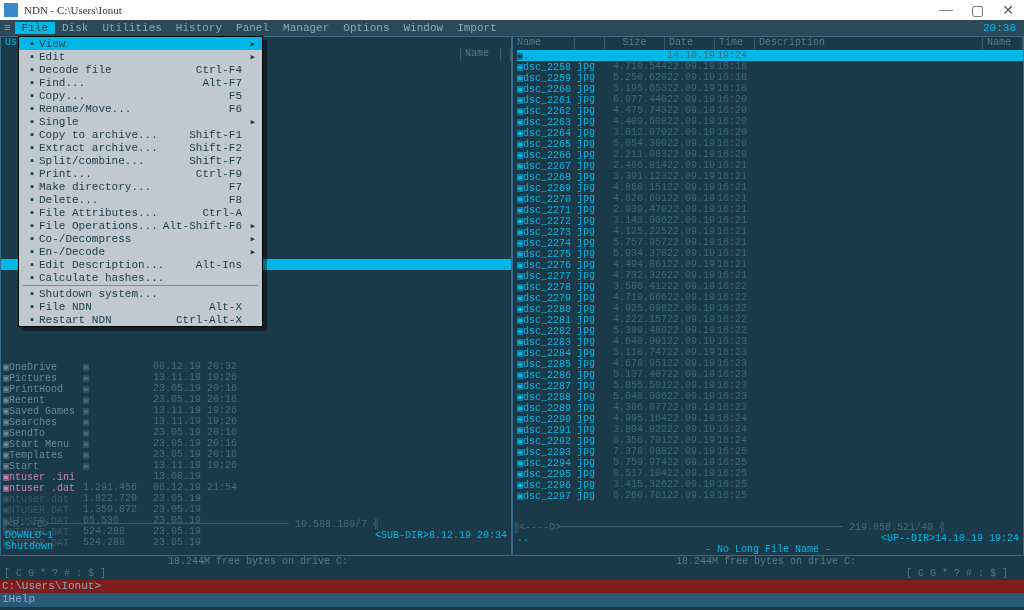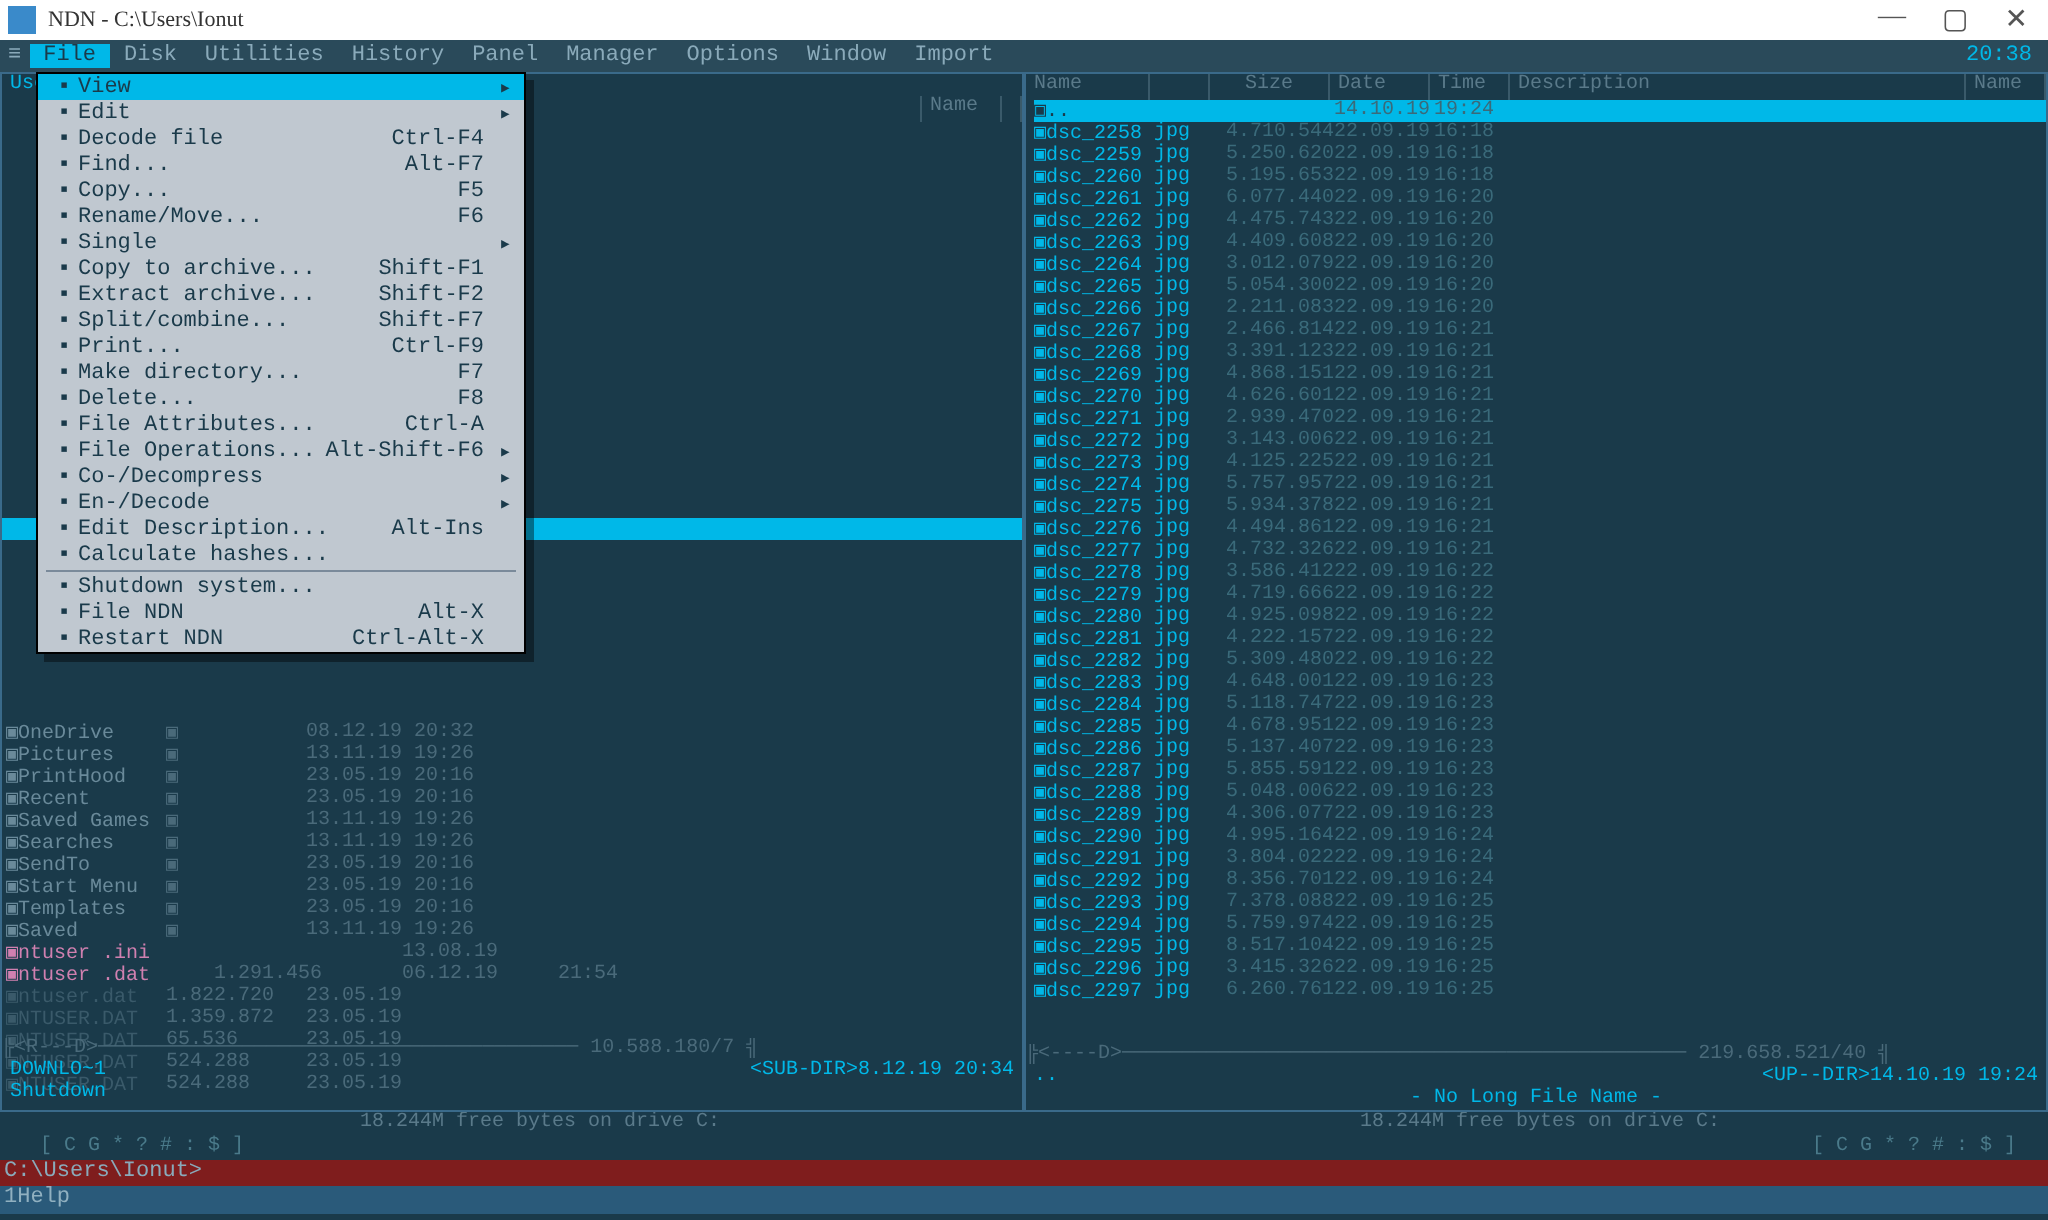--- a/index.html
+++ b/index.html
@@ -86,21 +86,21 @@
   .left-entry {
     display: flex;
     height: 11px;
     font-size: 10px;
     color: #6a8a9a;
   }
   .left-entry .n { width: 80px; overflow: hidden; white-space: nowrap; }
   .left-entry .s { width: 70px; color: #4a6a7a; }
   .left-entry .d { width: 50px; color: #4a6a7a; }
   .left-entry .t { width: 38px; color: #4a6a7a; text-align: center; }
-  .left-entry.pink2 { color: #d080b0; gap: 24px; }
+  .left-entry.pink2 { color: #d080b0; }
   .left-entry.dim { color: #3a5a6a; }
   .right-row {
     display: flex;
     height: 11px;
     font-size: 10px;
   }
   .right-row .fn { width: 60px; color: #00b8e8; white-space: nowrap; }
   .right-row .ext { width: 30px; color: #00b8e8; }
   .right-row .sz { width: 60px; color: #3a6a7a; text-align: right; }
   .right-row .dt { width: 50px; color: #3a6a7a; }
@@ -156,21 +156,20 @@
     height: 11px;
     font-size: 10px;
     color: #4a6a7a;
     white-space: nowrap;
     overflow: hidden;
   }
   .footer {
     background: #1a3a4a;
     color: #5a7a8a;
     font-size: 10px;
-    padding-left: 16px;
   }
   .footer-line {
     height: 12px;
     display: flex;
     padding: 0 4px;
   }
   .footer-line .seg { padding-right: 12px; }
   .cmdline {
     background: #7f1d1d;
     height: 13px;
@@ -293,21 +292,21 @@
             <span class="d">23.05.19</span>
             <span class="t">20:16</span>
           </div>
           <div class="left-entry">
             <span class="n">▣Templates</span>
             <span class="s">▣<junction></junction></span>
             <span class="d">23.05.19</span>
             <span class="t">20:16</span>
           </div>
           <div class="left-entry">
-            <span class="n">▣Saved</span>
+            <span class="n">▣Start</span>
             <span class="s">▣<sub-dir></sub-dir></span>
             <span class="d">13.11.19</span>
             <span class="t">19:26</span>
           </div>
           <div class="left-entry pink2">
             <span class="n">▣ntuser  .ini</span>
             <span class="s"></span>
             <span class="d">13.08.19</span>
             <span class="t"></span>
           </div>

